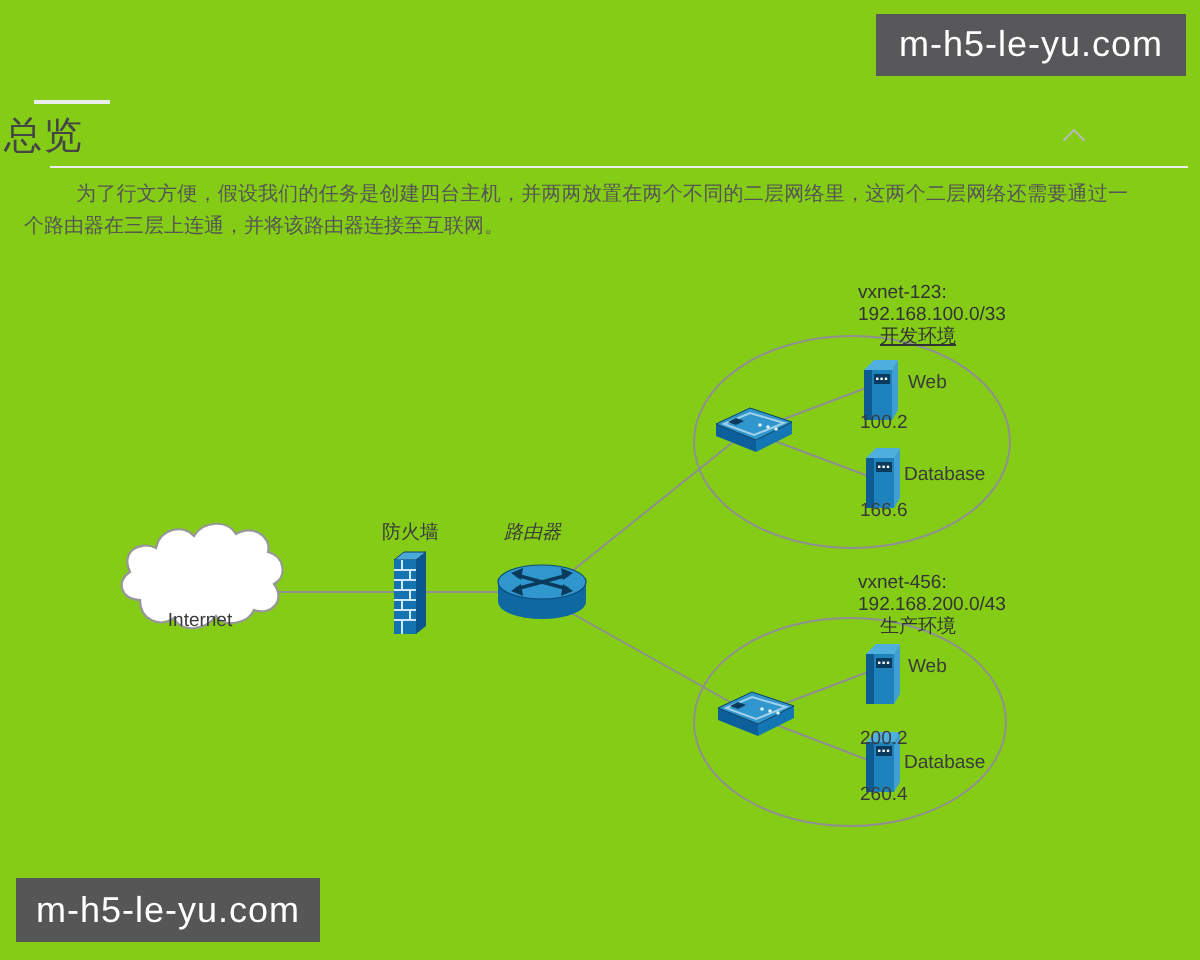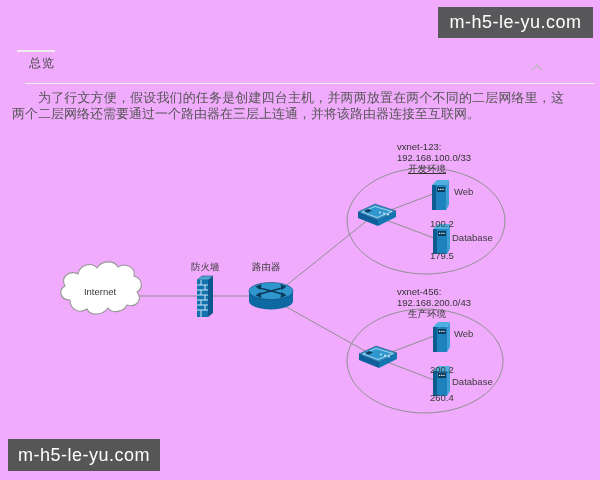--- a/index.html
+++ b/index.html
@@ -1,41 +1,41 @@
 <!DOCTYPE html>
 <html><head>
 <meta charset="utf-8">
 <style>
   * { margin:0; padding:0; box-sizing:border-box; }
   html,body { background:#fff; }
   #app {
-    position:relative; width:600px; height:480px; background:#f0abfc;
+    position:relative; width:600px; height:480px; background:#84cc16;
     font-family:"Liberation Sans","DejaVu Sans",sans-serif; overflow:hidden;
   }
   .abs { position:absolute; }
   .watermark {
     background:#58585a; color:#fff; font-size:18px; letter-spacing:.5px;
     display:flex; align-items:center; justify-content:center; white-space:nowrap;
   }
   #wm-top    { left:438px; top:7px;   width:155px; height:31px; }
   #wm-bottom { left:8px;   top:439px; width:152px; height:32px; background:#565656; }
-  #title { left:29px; top:55px; font-size:12px; color:#454545; letter-spacing:1px; }
+  #title { left:2px; top:55px; font-size:19px; color:#454545; letter-spacing:1px; }
   #title-tickmark { left:17px; top:50px; width:38px; height:2px; background:#ececec; }
   #collapse-caret {
     left:533px; top:66px; width:8px; height:8px;
     border-left:1.5px solid #b9b9b9; border-top:1.5px solid #b9b9b9;
     transform:rotate(45deg); cursor:pointer;
   }
   #divider { left:25px; top:83px; width:569px; height:1px; background:#ededed; }
   #intro {
-    left:12px; top:90px; width:552px; font-size:13px; line-height:16px;
+    left:12px; top:90px; width:552px; font-size:10px; line-height:16px;
     color:#555; text-indent:26px; text-align:justify;
   }
   .dlabel { position:absolute; font-size:9.5px; color:#3a3a3a; white-space:nowrap; line-height:10px; }
-  .net-hd { color:#333; }
+  .net-hd { color:#333;margin-left:32px; }
   #diagram-svg { position:absolute; left:0; top:0; }
 </style>
 </head>
 <body>
 <div id="app">
 
   <div class="abs watermark" id="wm-top">m-h5-le-yu.com</div>
   <div class="abs watermark" id="wm-bottom">m-h5-le-yu.com</div>
 
   <div class="abs" id="title-tickmark"></div>
@@ -161,31 +161,31 @@
       <polygon points="0,5 5,0 17,0 14,5" fill="#4fb0e0"></polygon>
       <rect x="0" y="5" width="4" height="25" fill="#0c5c92"></rect>
       <rect x="4" y="5" width="10" height="25" fill="#1e82bd"></rect>
       <rect x="5" y="7" width="8" height="5" fill="#0a3a5c"></rect>
       <rect x="6" y="8.8" width="1.2" height="1.2" fill="#fff"></rect>
         <rect x="8.2" y="8.8" width="1.2" height="1.2" fill="#fff"></rect>
         <rect x="10.4" y="8.8" width="1.2" height="1.2" fill="#fff"></rect>
     </g>
   </svg>
 
-  <div class="dlabel" style="left:78px;top:287px;width:44px;text-align:center;">Internet</div>
+  <div class="dlabel" style="left:78px;top:306px;width:44px;text-align:center;">Internet</div>
   <div class="dlabel" style="left:191px;top:262px;font-family:Liberation Serif, serif;">防火墙</div>
-  <div class="dlabel" style="left:252px;top:262px;">路由器</div>
+  <div class="dlabel" style="left:252px;top:262px;font-style:italic;">路由器</div>
 
   <div class="dlabel net-hd" style="left:397px;top:142px;">vxnet-123:</div>
   <div class="dlabel net-hd" style="left:397px;top:153px;">192.168.100.0/33</div>
   <div class="dlabel net-hd" style="left:408px;top:164px;text-decoration:underline;">开发环境</div>
   <div class="dlabel" style="left:454px;top:187px;">Web</div>
-  <div class="dlabel" style="left:430px;top:207px;margin-top:12px;">100.2</div>
+  <div class="dlabel" style="left:430px;top:207px;">100.2</div>
   <div class="dlabel" style="left:452px;top:233px;">Database</div>
-  <div class="dlabel" style="left:430px;top:251px;">179.5</div>
+  <div class="dlabel" style="left:430px;top:251px;">166.6</div>
 
   <div class="dlabel net-hd" style="left:397px;top:287px;">vxnet-456:</div>
   <div class="dlabel net-hd" style="left:397px;top:298px;">192.168.200.0/43</div>
   <div class="dlabel net-hd" style="left:408px;top:309px;">生产环境</div>
   <div class="dlabel" style="left:454px;top:329px;">Web</div>
   <div class="dlabel" style="left:430px;top:349px;margin-top:16px;">200.2</div>
   <div class="dlabel" style="left:452px;top:377px;">Database</div>
   <div class="dlabel" style="left:430px;top:393px;">260.4</div>
 
 </div>

